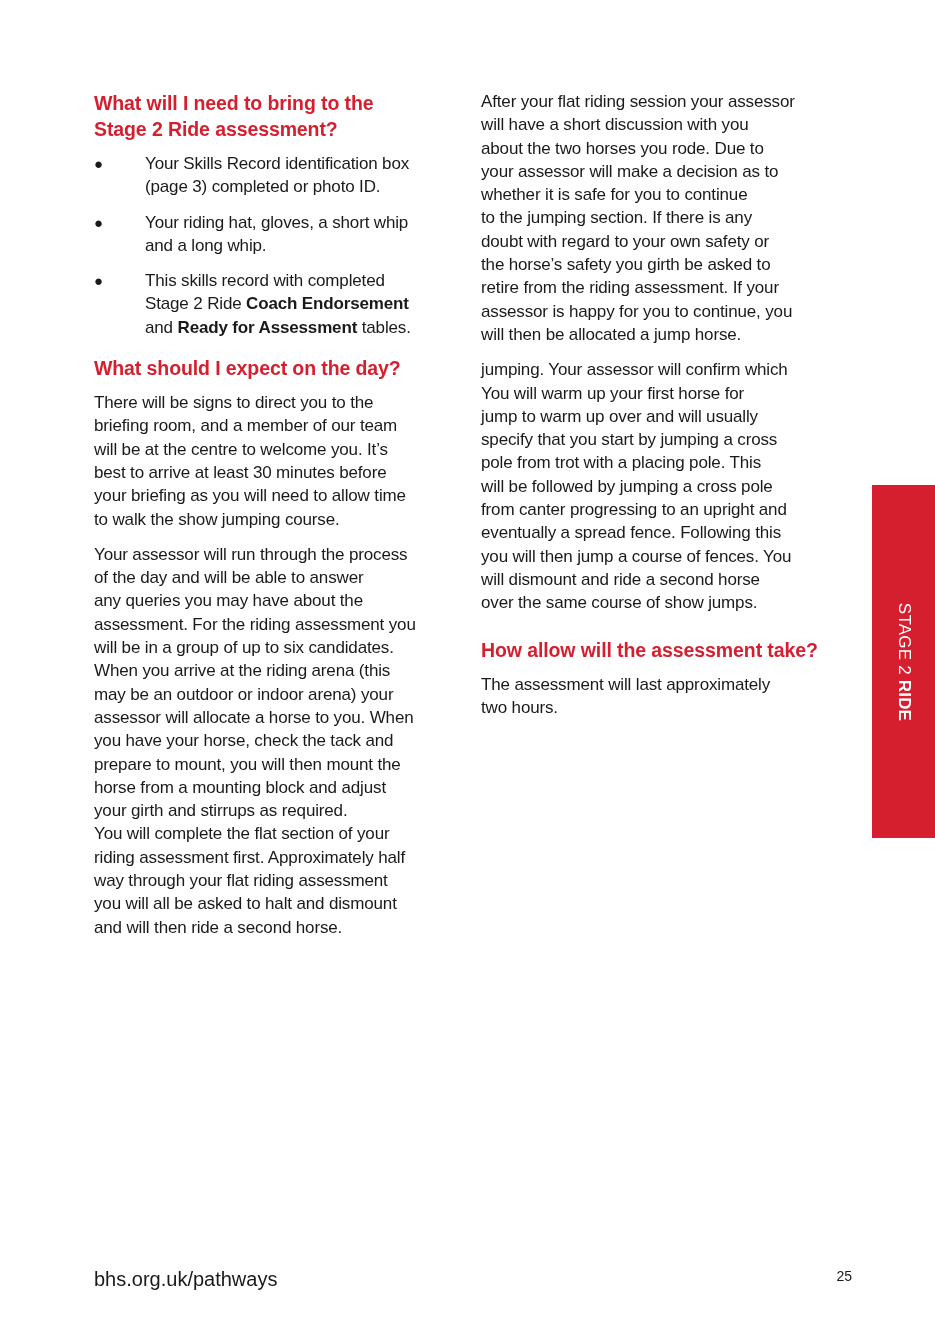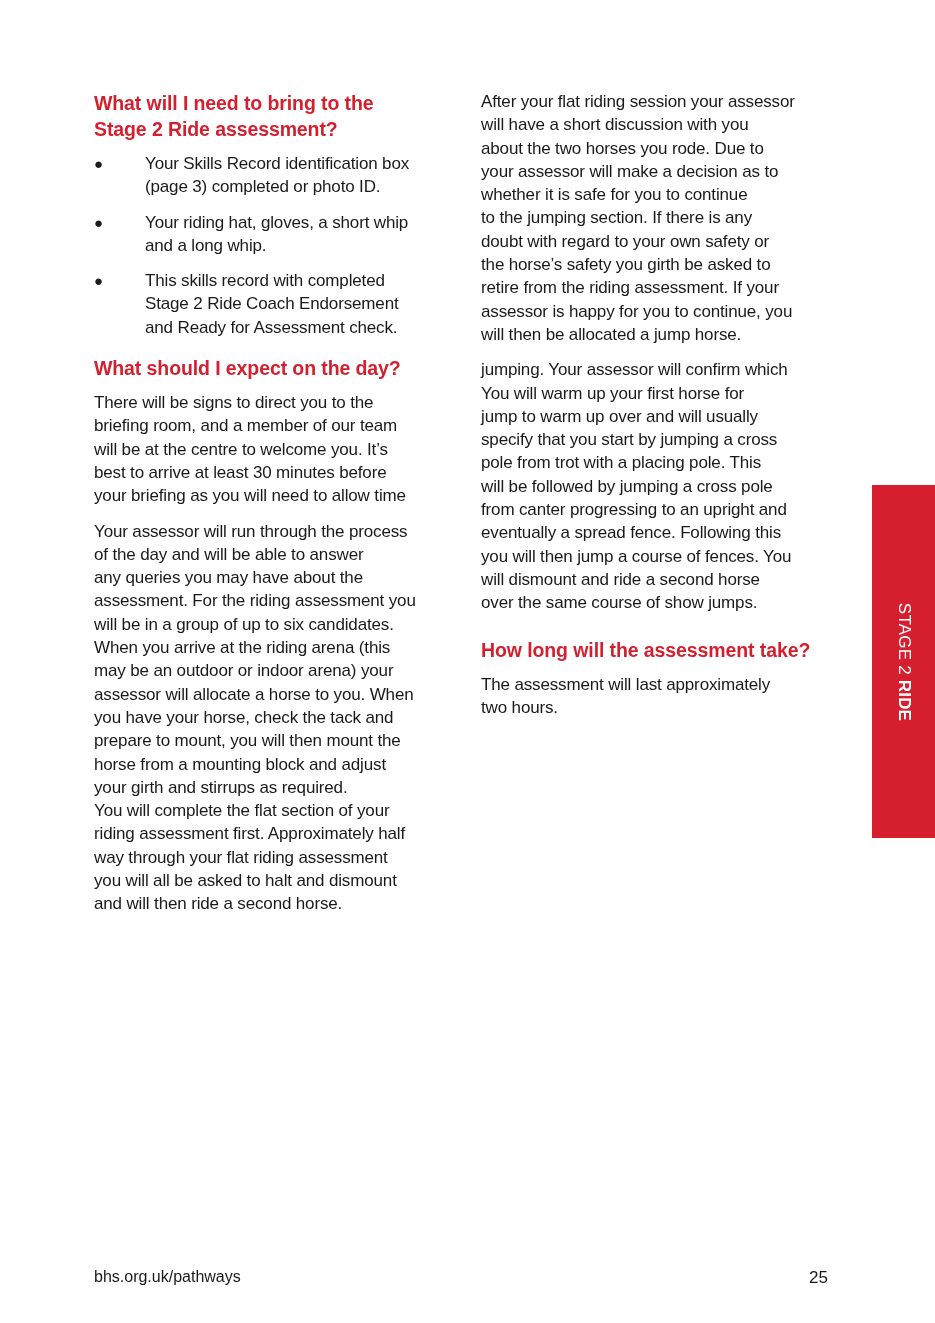--- a/index.html
+++ b/index.html
@@ -53,21 +53,21 @@
       line-height: 23.3px;
       letter-spacing: -0.15px;
     }
     ul.bullets li .bullet-dot {
       position: absolute;
       left: 0;
       top: 0;
       font-size: 15px;
     }
     ul.bullets li .line { display: block; white-space: nowrap; margin-left: 32px; }
-    b { font-weight: normal; }
+    b { font-weight: bold; }
 
     .side-tab {
       position: absolute;
       left: 872px;
       top: 485px;
       width: 63px;
       height: 353px;
       background: #d51f2f;
     }
     .side-tab-label {
@@ -79,28 +79,28 @@
       color: #ffffff;
       font-size: 17px;
       letter-spacing: 0.2px;
     }
     .side-tab-label .bold { font-weight: bold; }
 
     .footer-url {
       position: absolute;
       left: 94px;
       top: 1268px;
-      font-size: 16px;
+      font-size: 20px;
       color: #1a1a1a;
     }
     .footer-page {
       position: absolute;
-      right: 107px;
+      right: 83px;
       top: 1268px;
-      font-size: 17px;
+      font-size: 14px;
       color: #1a1a1a;
     }
   </style>
 </head>
 <body>
 
 <div class="col col-left">
   <h2 class="first">
     <span class="line" style="display:block">What will I need to bring to the</span>
     <span class="line" style="display:block">Stage 2 Ride assessment?</span>
@@ -114,32 +114,33 @@
     </li>
     <li>
       <span class="bullet-dot">●</span>
       <span class="line">Your riding hat, gloves, a short whip</span>
       <span class="line">and a long whip.</span>
     </li>
     <li>
       <span class="bullet-dot">●</span>
       <span class="line">This skills record with completed</span>
       <span class="line"><span>Stage 2 Ride </span><b>Coach Endorsement</b></span>
-      <span class="line"><span>and </span><b>Ready for Assessment</b><span> check.</span></span>
+      <span class="line"><span>and </span><b>Ready for Assessment</b><span> tables.</span></span>
     </li>
   </ul>
 
   <h2>What should I expect on the day?</h2>
 
   <p>
     <span class="line">There will be signs to direct you to the</span>
     <span class="line">briefing room, and a member of our team</span>
     <span class="line">will be at the centre to welcome you. It’s</span>
     <span class="line">best to arrive at least 30 minutes before</span>
     <span class="line">your briefing as you will need to allow time</span>
+    <span class="line">to walk the show jumping course.</span>
   </p>
 
   <p>
     <span class="line">Your assessor will run through the process</span>
     <span class="line">of the day and will be able to answer</span>
     <span class="line">any queries you may have about the</span>
     <span class="line">assessment. For the riding assessment you</span>
     <span class="line">will be in a group of up to six candidates.</span>
     <span class="line">When you arrive at the riding arena (this</span>
     <span class="line">may be an outdoor or indoor arena) your</span>
@@ -178,21 +179,21 @@
     <span class="line">specify that you start by jumping a cross</span>
     <span class="line">pole from trot with a placing pole. This</span>
     <span class="line">will be followed by jumping a cross pole</span>
     <span class="line">from canter progressing to an upright and</span>
     <span class="line">eventually a spread fence. Following this</span>
     <span class="line">you will then jump a course of fences. You</span>
     <span class="line">will dismount and ride a second horse</span>
     <span class="line">over the same course of show jumps.</span>
   </p>
 
-  <h2 style="margin-top:22px">How long will the assessment take?</h2>
+  <h2 style="margin-top:22px">How allow will the assessment take?</h2>
 
   <p>
     <span class="line">The assessment will last approximately</span>
     <span class="line">two hours.</span>
   </p>
 </div>
 
 <div class="side-tab">
   <div class="side-tab-label"><span>STAGE 2 </span><span class="bold">RIDE</span></div>
 </div>

